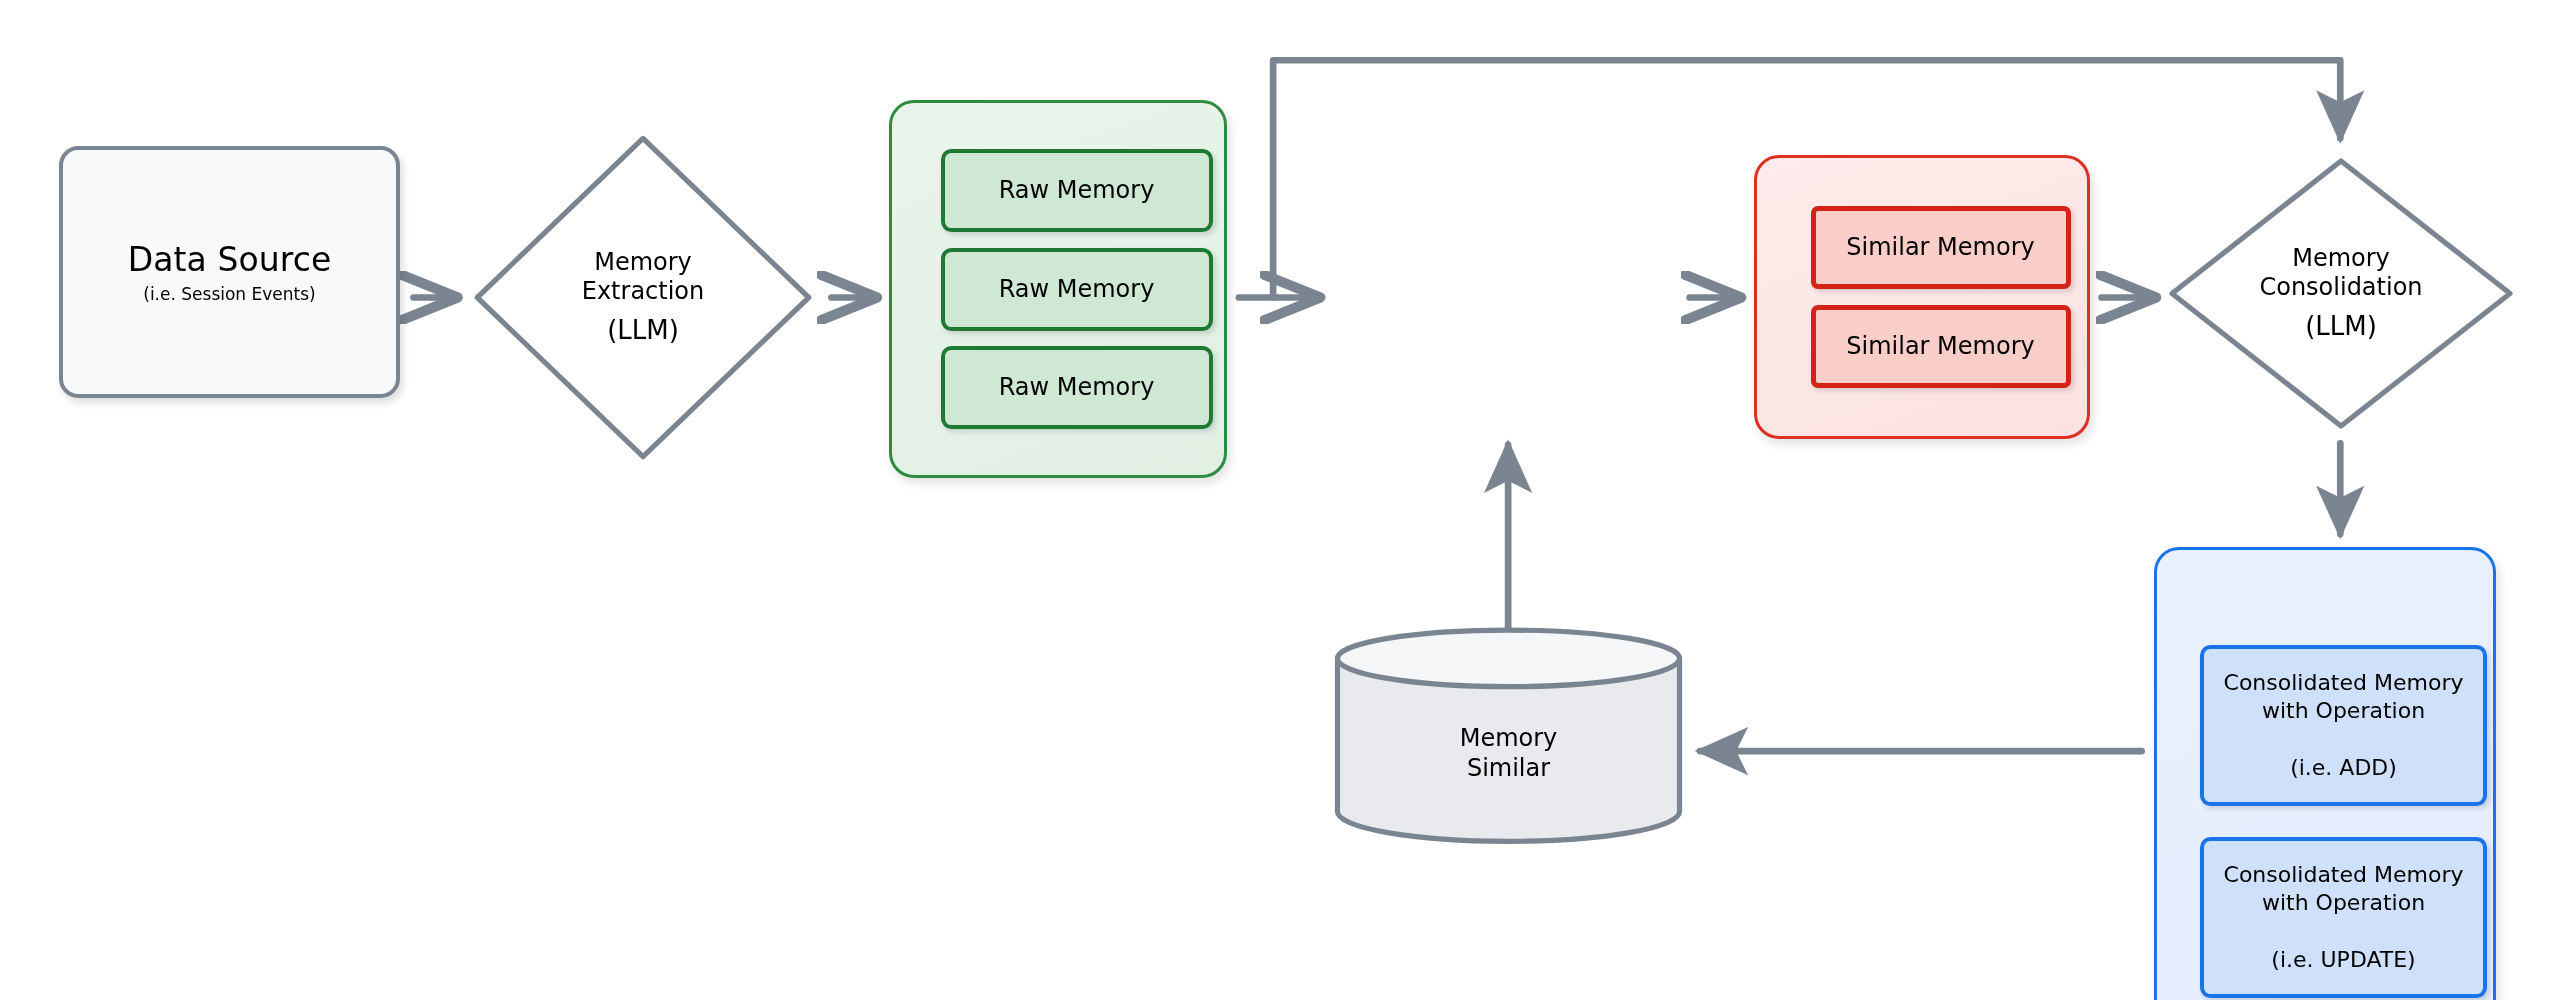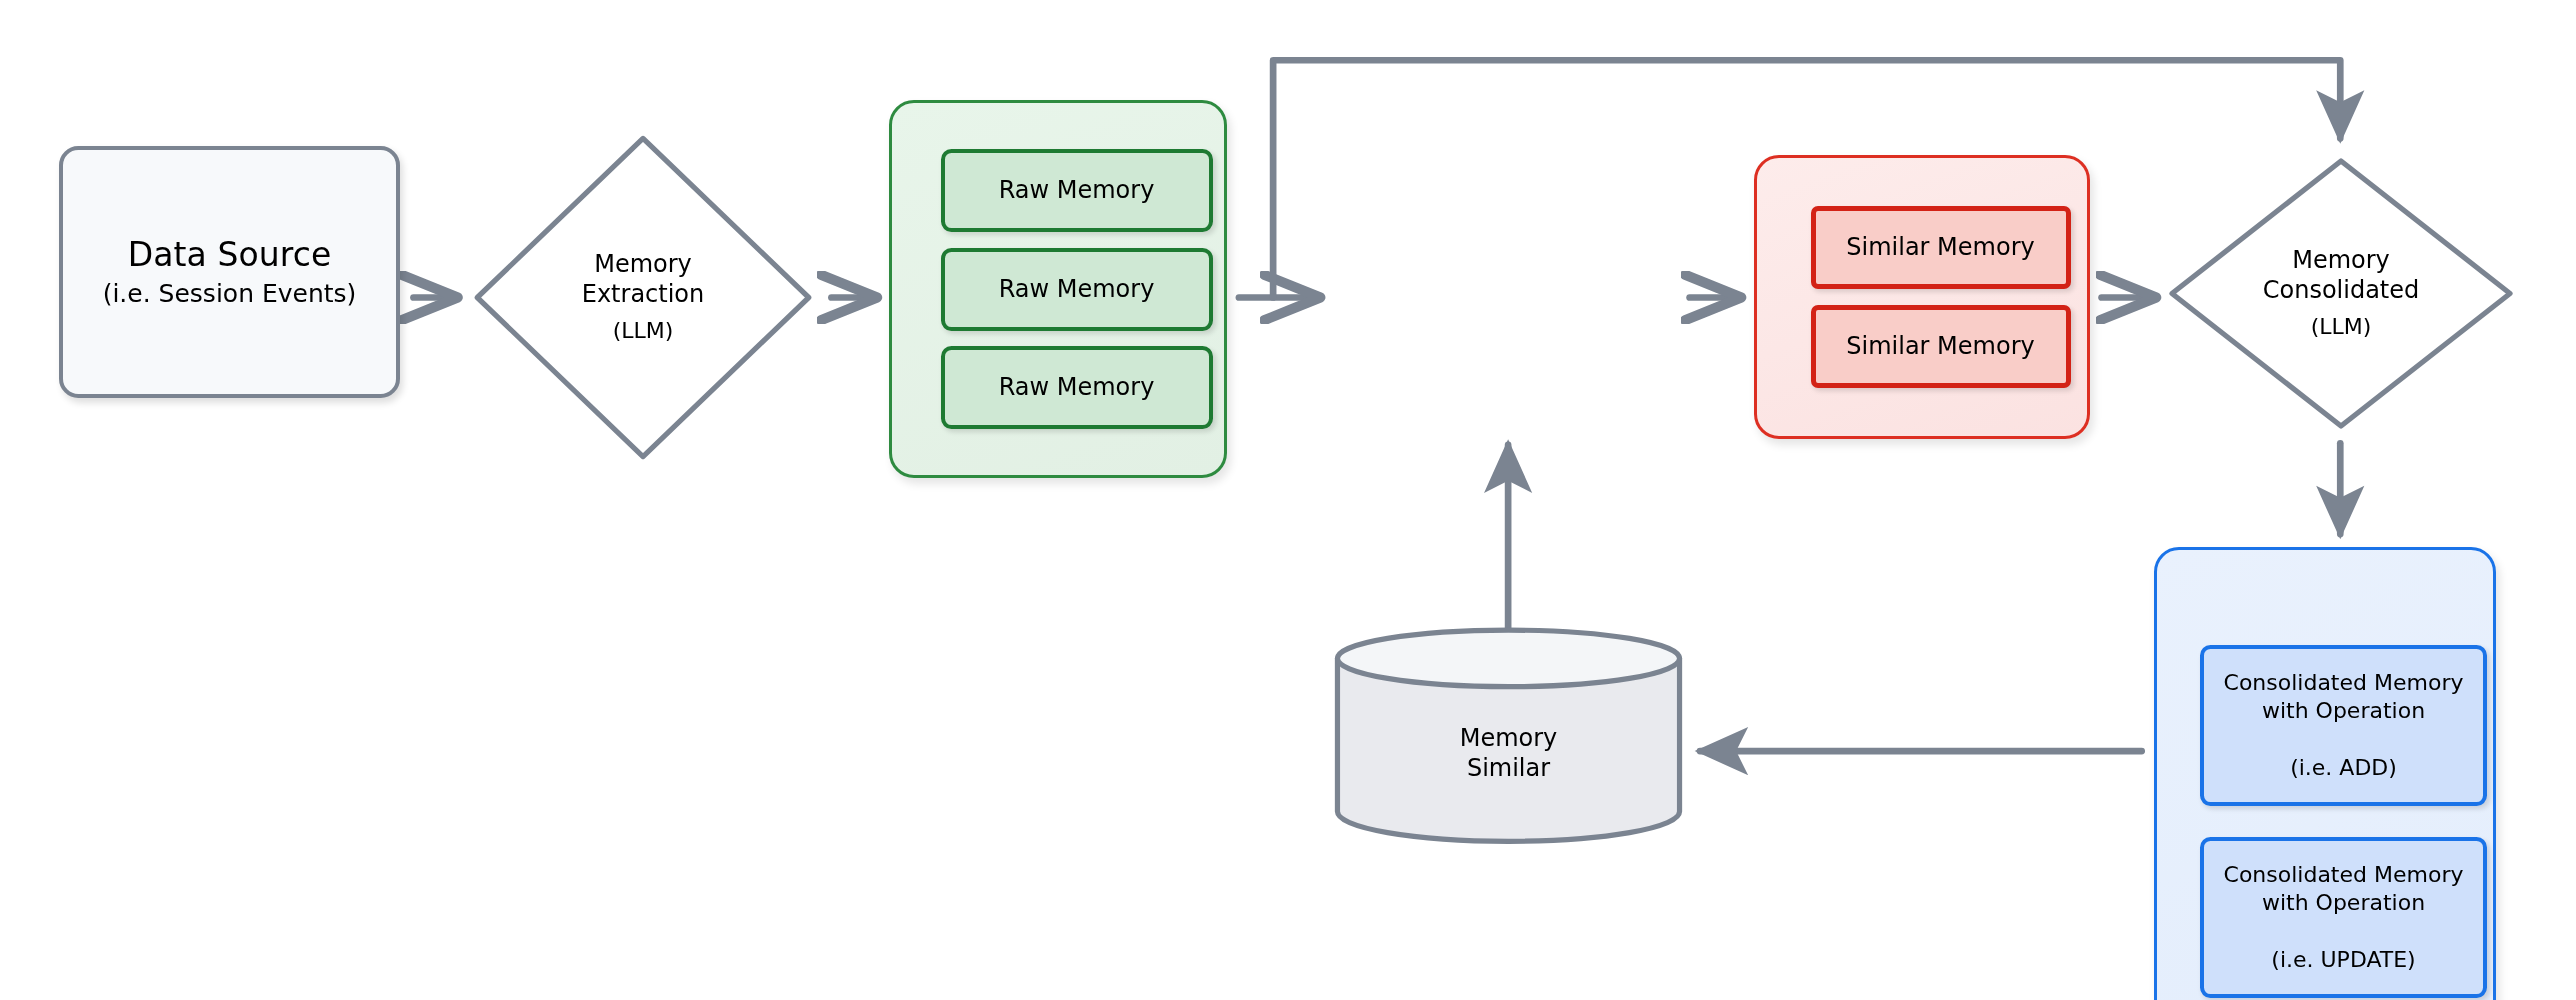--- a/index.html
+++ b/index.html
@@ -32,35 +32,35 @@
   
   #data-source {
     left: 59px; top: 146px;
     width: 341px; height: 252px;
     background: #f7f9fb;
     border: 4.5px solid #7b8491;
     border-radius: 19.3px;
     box-shadow: 3px 4.5px 7.4px rgba(0,0,0,0.13);
   }
   #data-source .title { font-size: 33px; letter-spacing: 0.1px; }
-  #data-source .sub   { font-size: 25px; margin-top: 5px; }
+  #data-source .sub   { font-size: 17px; margin-top: 5px; }
 
   
   .diamond-wrap { position: absolute; }
   .diamond-wrap svg { display: block; overflow: visible; }
   .diamond-label {
     position: absolute;
     left: 0; top: 0; width: 100%; height: 100%;
     display: flex; flex-direction: column;
     align-items: center; justify-content: center;
     text-align: center; line-height: 1.22;
     pointer-events: none;
   }
   .diamond-label .l1 { font-size: 24px; }
-  .diamond-label .l2 { font-size: 22px; margin-top: 9px; }
+  .diamond-label .l2 { font-size: 26px; margin-top: 9px; }
 
   #memory-extraction { left: 468px; top: 131px; width: 350px; height: 333px; }
   #retrieve-similar  { left: 1330px; top: 149px; width: 350px; height: 283px; }
   #memory-consolidation { left: 2166px; top: 155px; width: 350px; height: 277px; }
 
   
   .group {
     position: absolute;
     box-sizing: border-box;
     display: flex;
@@ -236,21 +236,21 @@
       <span>Similar Memory</span>
     </div>
   </div>
 
   <div class="diamond-wrap" id="memory-consolidation">
     <svg width="350" height="277" viewBox="0 0 470 372">
       <path d="M 235 8 L 462 186 L 235 364 L 8 186 Z" fill="#ffffff" stroke="#7b8491" stroke-width="7" stroke-linejoin="round"></path>
     </svg>
     <div class="diamond-label">
       <div class="l1">Memory</div>
-      <div class="l1">Consolidated</div>
+      <div class="l1">Consolidation</div>
       <div class="l2">(LLM)</div>
     </div>
   </div>
 
   <div class="group" id="consolidated-memory-group">
     <div class="chip">
       <div class="main">Consolidated Memory</div>
       <div class="main">with Operation</div>
       <div class="sub">(i.e. ADD)</div>
     </div>

